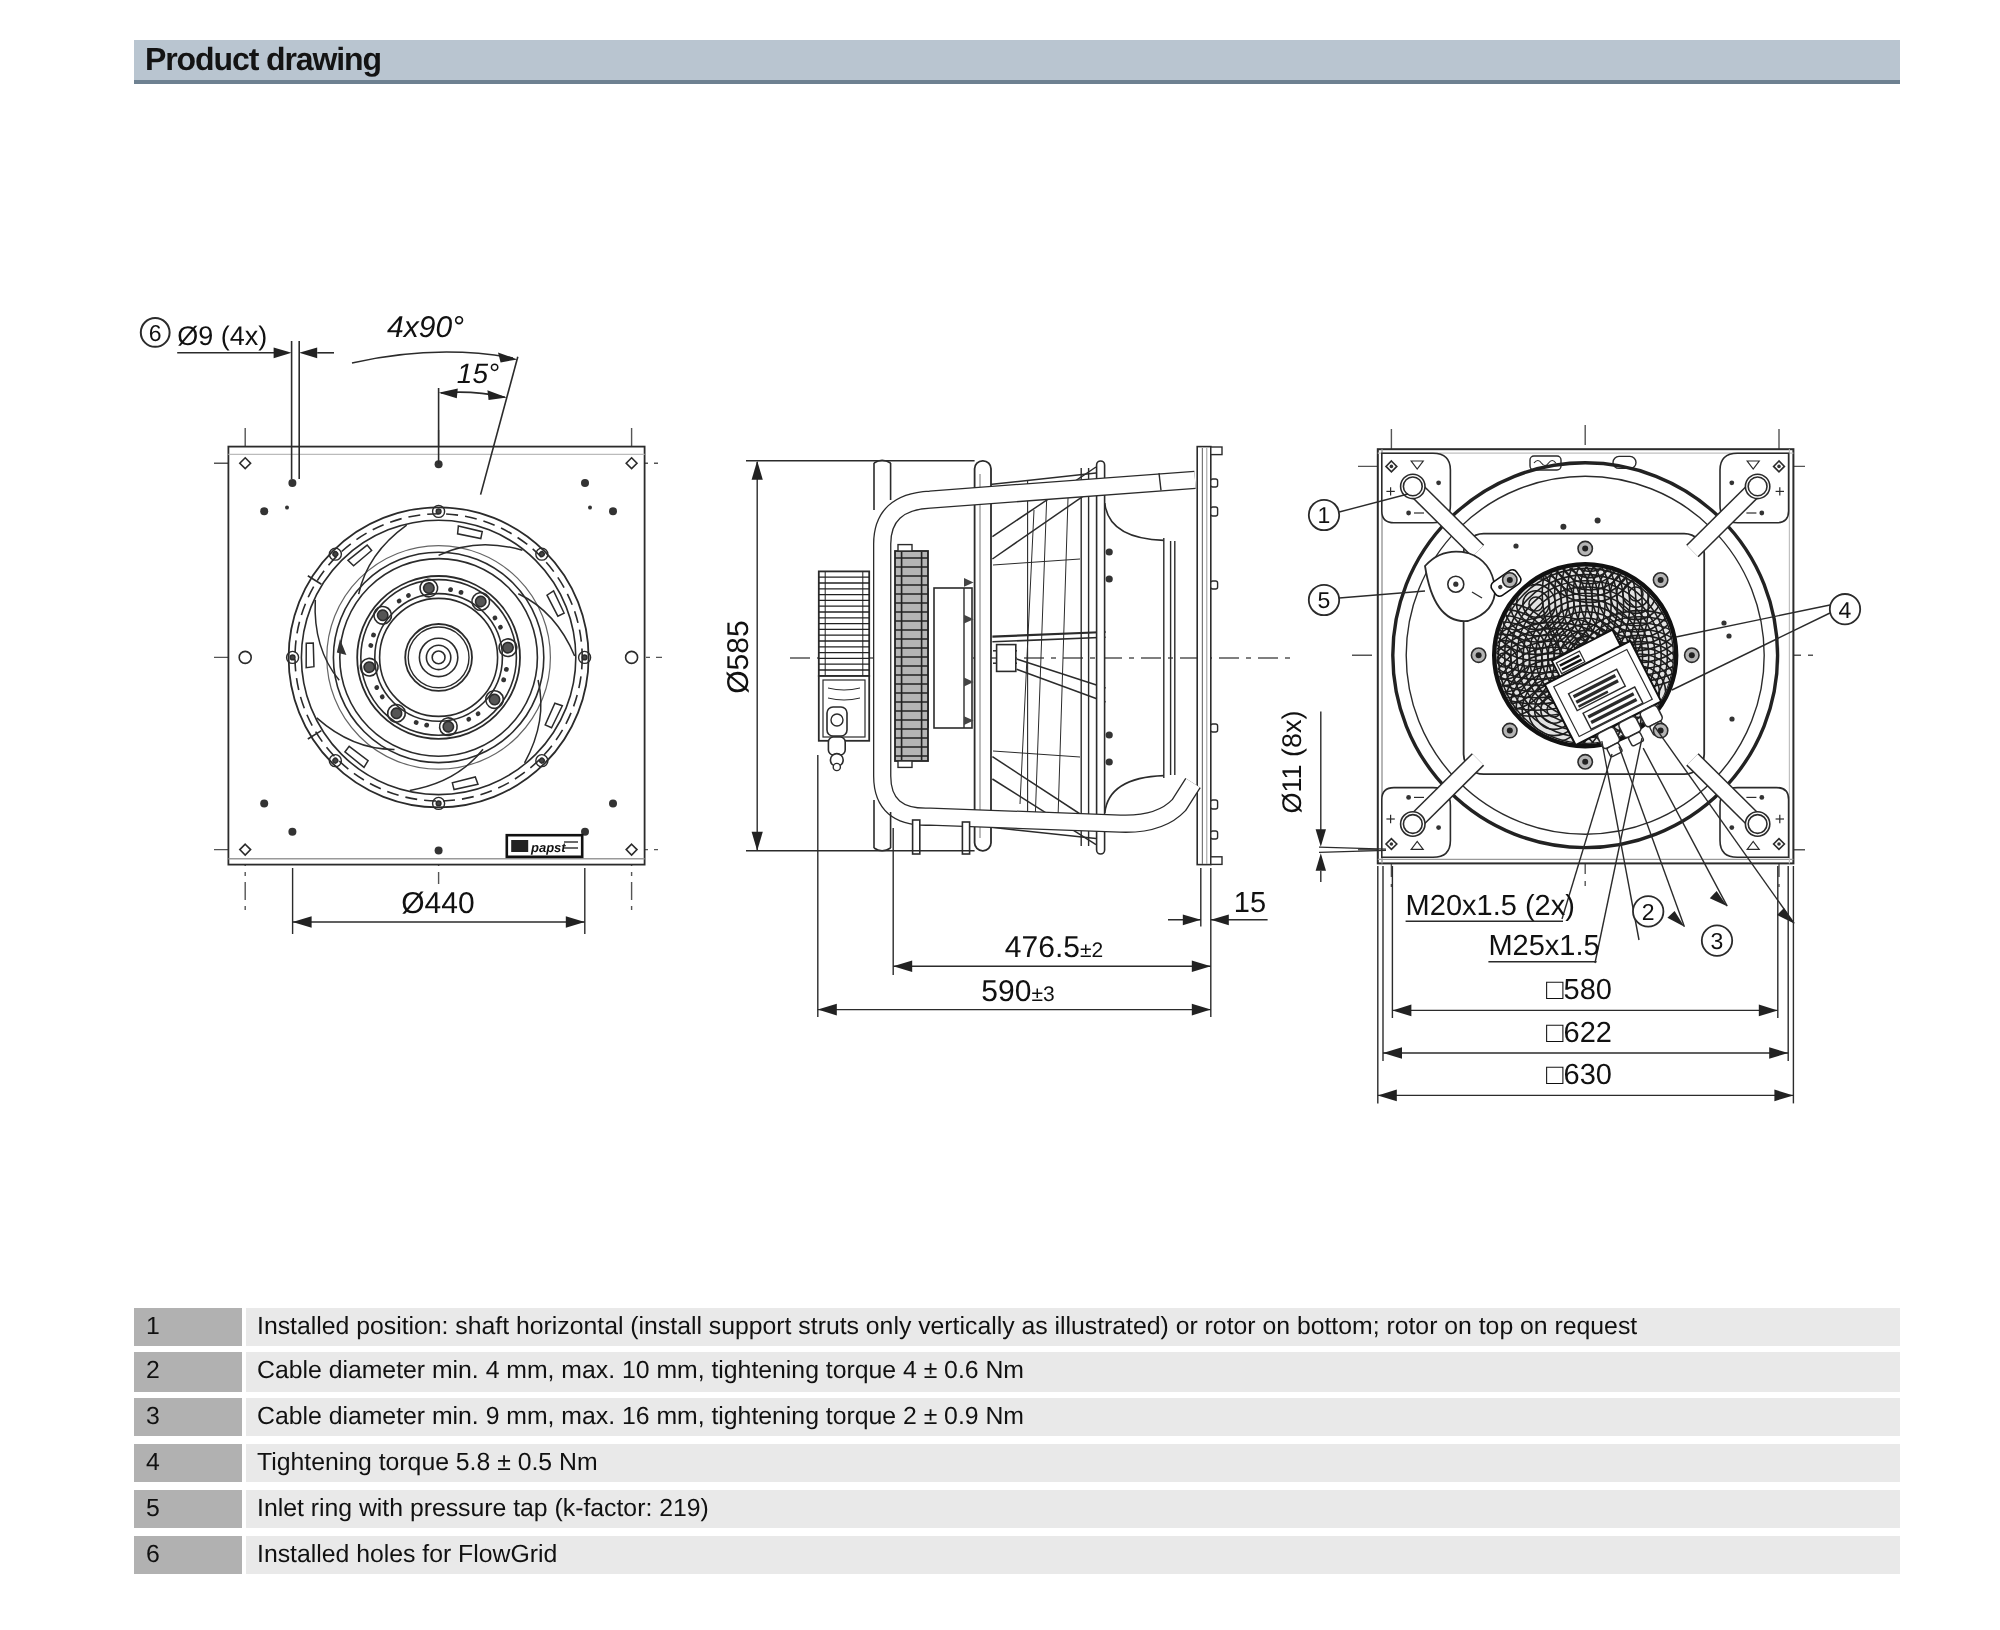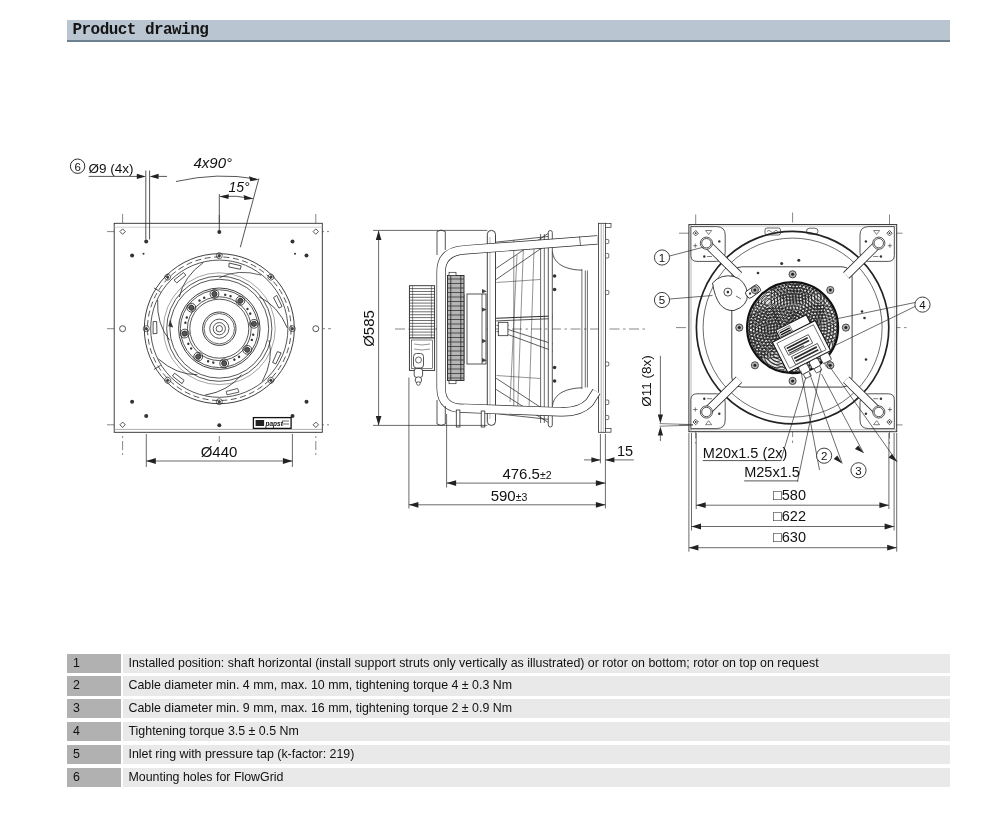--- a/index.html
+++ b/index.html
@@ -1,18 +1,18 @@
 <!DOCTYPE html>
 <html><head>
 <meta charset="utf-8">
 <style>
   html,body{margin:0;padding:0;background:#fff;width:1000px;height:815px;overflow:hidden;}
   body{font-family:"Liberation Sans",sans-serif;position:relative;}
   #hdr{position:absolute;left:67px;top:20px;width:883px;height:20px;background:#b9c5d0;border-bottom:2px solid #6e8191;}
-  #hdr span{display:block;font-size:16px;letter-spacing:-0.55px;font-weight:bold;color:#141414;padding-left:5.5px;line-height:21px;font-family:Liberation Mono, monospace;}
+  #hdr span{display:block;font-size:16px;letter-spacing:-0.55px;font-weight:bold;color:#141414;padding-left:5.5px;line-height:21px;}
   .row{position:absolute;left:67px;width:883px;height:19.2px;font-size:12.4px;color:#111;}
   .num{position:absolute;left:0;top:0;width:54px;height:100%;background:#b1b1b1;}
   .num span{padding-left:6px;line-height:19.2px;display:block;}
   .des{position:absolute;left:55.5px;top:0;right:0;height:100%;background:#e9e9e9;}
   .des span{padding-left:6px;line-height:19.2px;display:block;white-space:nowrap;}
   svg{position:absolute;left:0;top:0;}
   svg text{font-family:"Liberation Sans",sans-serif;fill:#111;}
 </style>
 </head>
 <body>
@@ -771,47 +771,47 @@
     </div>
     <div class="des">
       <span>Installed position: shaft horizontal (install support struts only vertically as illustrated) or rotor on bottom; rotor on top on request</span>
     </div>
   </div>
 <div class="row" style="top:676.4px">
     <div class="num">
       <span>2</span>
     </div>
     <div class="des">
-      <span>Cable diameter min. 4 mm, max. 10 mm, tightening torque 4 ± 0.3 Nm</span>
+      <span>Cable diameter min. 4 mm, max. 10 mm, tightening torque 4 ± 0.6 Nm</span>
     </div>
   </div>
 <div class="row" style="top:699.3px">
     <div class="num">
       <span>3</span>
     </div>
     <div class="des">
       <span>Cable diameter min. 9 mm, max. 16 mm, tightening torque 2 ± 0.9 Nm</span>
     </div>
   </div>
 <div class="row" style="top:722.2px">
     <div class="num">
       <span>4</span>
     </div>
     <div class="des">
-      <span>Tightening torque 3.5 ± 0.5 Nm</span>
+      <span>Tightening torque 5.8 ± 0.5 Nm</span>
     </div>
   </div>
 <div class="row" style="top:745.1px">
     <div class="num">
       <span>5</span>
     </div>
     <div class="des">
       <span>Inlet ring with pressure tap (k-factor: 219)</span>
     </div>
   </div>
 <div class="row" style="top:768px">
     <div class="num">
       <span>6</span>
     </div>
     <div class="des">
-      <span>Mounting holes for FlowGrid</span>
+      <span>Installed holes for FlowGrid</span>
     </div>
   </div>
 
 </body></html>

